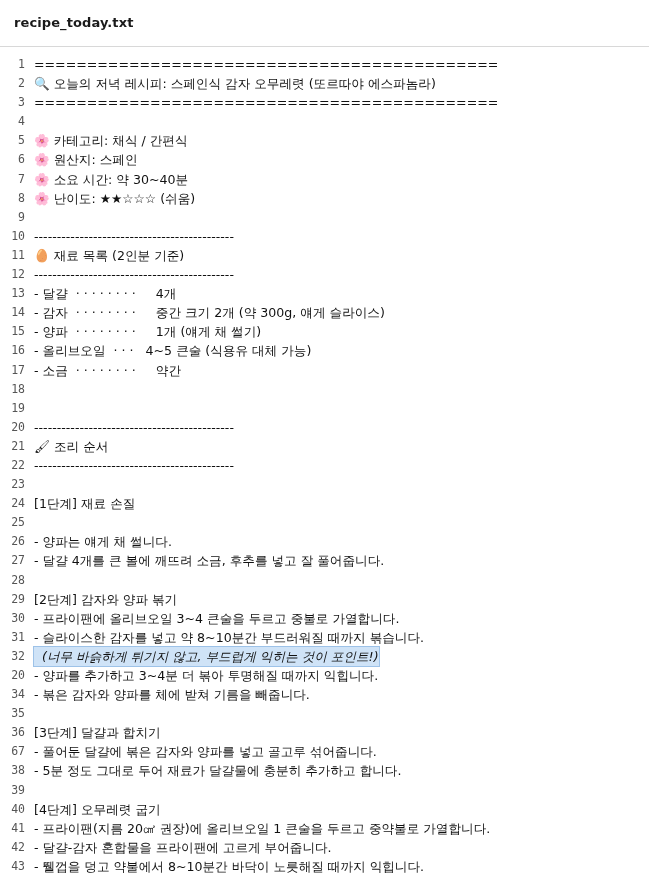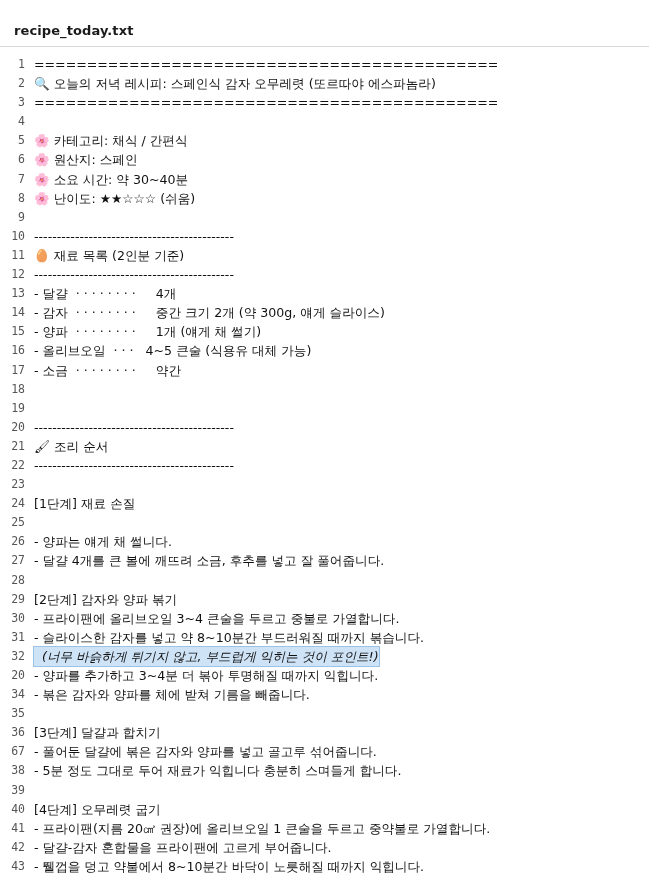--- a/index.html
+++ b/index.html
@@ -8,21 +8,21 @@
     background: #ffffff;
   }
   body {
     width: 649px;
     height: 875px;
     overflow: hidden;
     font-family: "DejaVu Sans", sans-serif;
   }
   .titlebar {
     height: 40px;
-    padding: 20px 0 0 14px;
+    padding: 12px 0 0 14px;
     box-sizing: border-box;
   }
   .titlebar .fname {
     font-family: "DejaVu Sans", sans-serif;
     font-size: 13px;
     font-weight: bold;
     color: #1a1a1a;
     letter-spacing: 0.1px;
   }
   .sep {
@@ -102,19 +102,19 @@
     <div class="line"><span class="ln">28</span><span class="tx"></span></div>
     <div class="line"><span class="ln">29</span><span class="tx">[2단계] 감자와 양파 볶기</span></div>
     <div class="line"><span class="ln">30</span><span class="tx">- 프라이팬에 올리브오일 3~4 큰술을 두르고 중불로 가열합니다.</span></div>
     <div class="line"><span class="ln">31</span><span class="tx">- 슬라이스한 감자를 넣고 약 8~10분간 부드러워질 때까지 볶습니다.</span></div>
     <div class="line sel"><span class="ln">32</span><span class="tx">  (너무 바슭하게 튀기지 않고, 부드럽게 익히는 것이 포인트!)</span></div>
     <div class="line"><span class="ln">20</span><span class="tx">- 양파를 추가하고 3~4분 더 볶아 투명해질 때까지 익힙니다.</span></div>
     <div class="line"><span class="ln">34</span><span class="tx">- 볶은 감자와 양파를 체에 받쳐 기름을 빼줍니다.</span></div>
     <div class="line"><span class="ln">35</span><span class="tx"></span></div>
     <div class="line"><span class="ln">36</span><span class="tx">[3단계] 달걀과 합치기</span></div>
     <div class="line"><span class="ln">67</span><span class="tx">- 풀어둔 달걀에 볶은 감자와 양파를 넣고 골고루 섞어줍니다.</span></div>
-    <div class="line"><span class="ln">38</span><span class="tx">- 5분 정도 그대로 두어 재료가 익힙니다 충분히 스며들게 합니다.</span></div>
+    <div class="line"><span class="ln">38</span><span class="tx">- 5분 정도 그대로 두어 재료가 달걀물에 충분히 추가하고 합니다.</span></div>
     <div class="line"><span class="ln">39</span><span class="tx"></span></div>
     <div class="line"><span class="ln">40</span><span class="tx">[4단계] 오무레렷 굽기</span></div>
     <div class="line"><span class="ln">41</span><span class="tx">- 프라이팬(지름 20㎠ 권장)에 올리브오일 1 큰술을 두르고 중약불로 가열합니다.</span></div>
     <div class="line"><span class="ln">42</span><span class="tx">- 달걀-감자 혼합물을 프라이팬에 고르게 부어줍니다.</span></div>
     <div class="line"><span class="ln">43</span><span class="tx">- 뛜껍을 덩고 약불에서 8~10분간 바닥이 노릇해질 때까지 익힙니다.</span></div>
   </div>
 
 </body></html>

